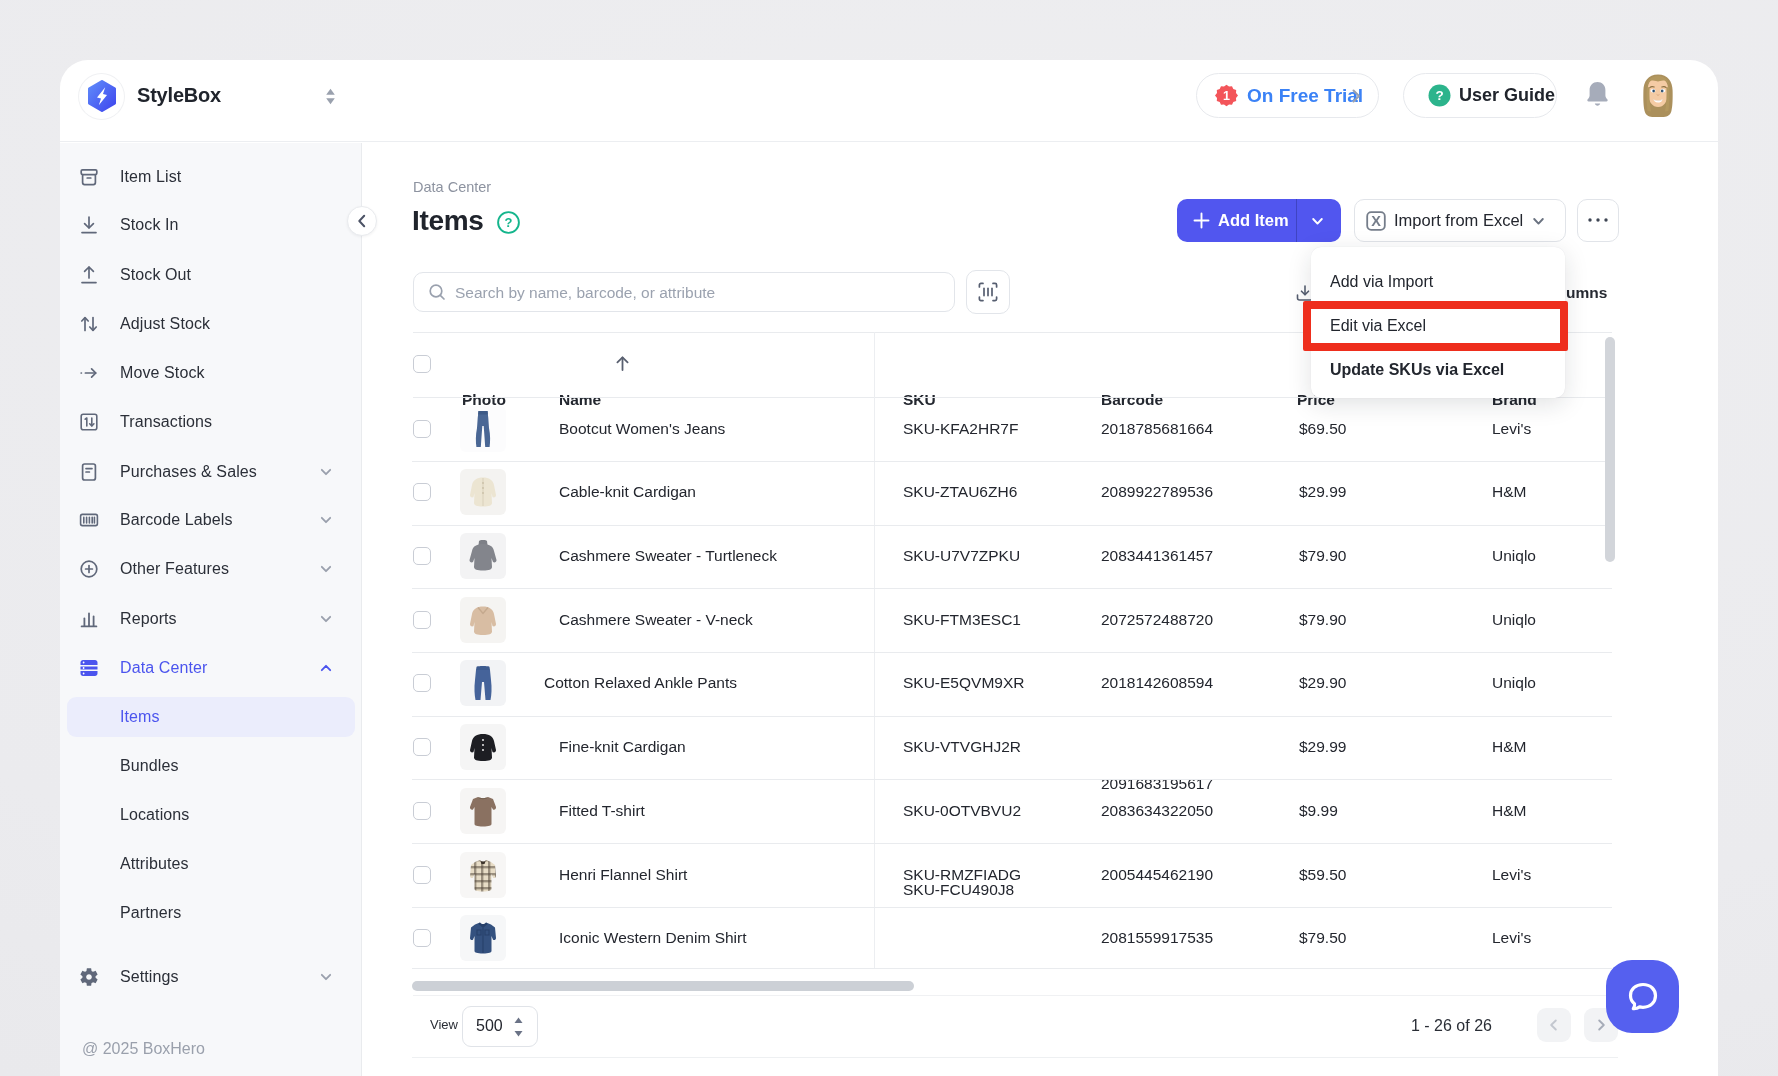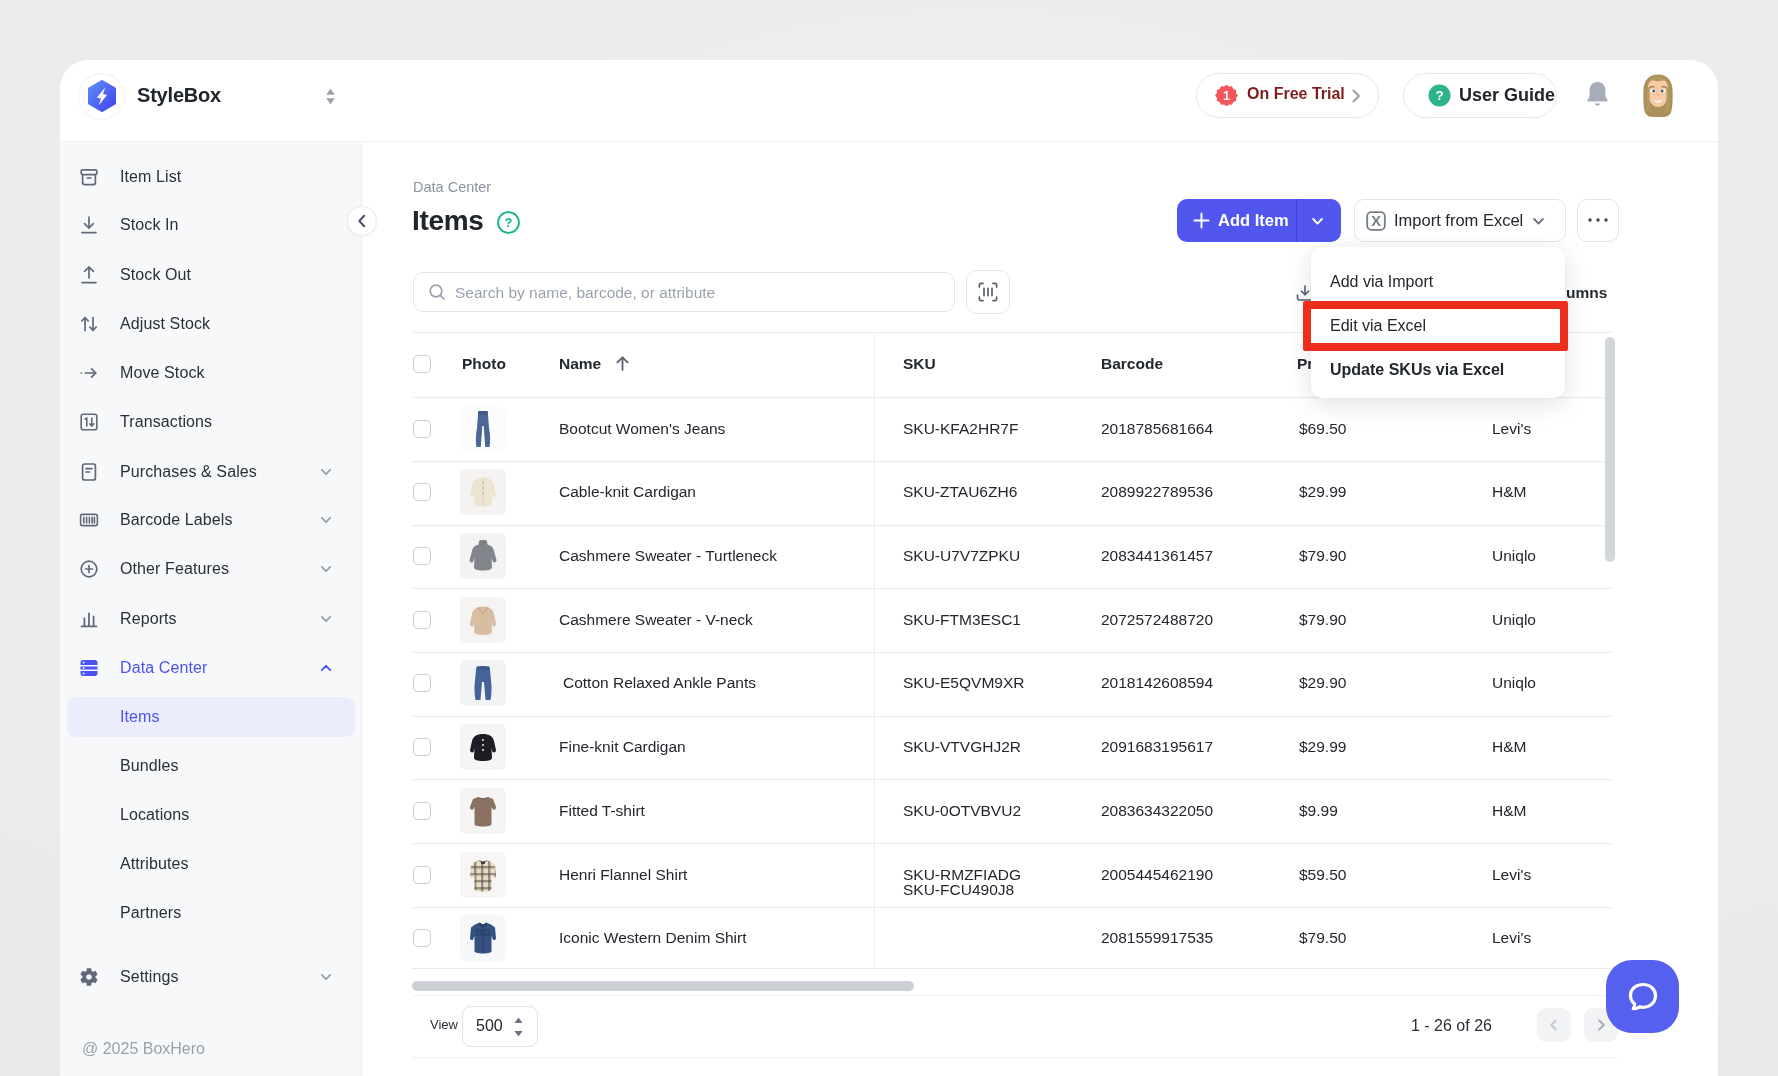--- a/index.html
+++ b/index.html
@@ -14,21 +14,21 @@
   .side { position:absolute; left:0; top:83px; width:302px; height:933px; background:#f7f8fa; border-right:1px solid #e9ebee; }
   .mi { position:absolute; left:7px; width:288px; height:40px; border-radius:9px; }
   .mi .ic { position:absolute; left:11px; top:9px; width:22px; height:22px; }
   .mi .tx { position:absolute; left:53px; top:9px; font-size:16px; font-weight:500; color:#2b2f38; line-height:22px; letter-spacing:0.1px;}
   .mi .ch { position:absolute; right:22px; top:13px; }
   
   .bc { position:absolute; left:353px; top:119px; font-size:14.5px; color:#8d93a0; }
   .title { position:absolute; left:352px; top:145px; font-size:28px; font-weight:700; color:#20242c; letter-spacing:-0.3px;}
   .btn { position:absolute; border-radius:10px; border:1px solid #e1e4e9; background:#fff; }
   
-  .th { position:absolute; font-size:15.5px; font-weight:700; color:#23272f; }
+  .th { position:absolute; font-size:15.5px; font-weight:700; color:#23272f;margin-top:36px; }
   .td { position:absolute; font-size:15.5px; color:#23262e; }
   .rowline { position:absolute; height:1px; background:#e9ebee; left:352px; width:1200px; }
   .cb { position:absolute; width:18px; height:18px; border:1.5px solid #c9cdd5; border-radius:5px; background:#fff; }
   .ph { position:absolute; width:46px; height:46px; border-radius:6px; background:#f5f5f6; overflow:hidden; }
   
   .dd { position:absolute; left:1311px; top:247px; width:254px; height:151px; background:#fff; border-radius:10px; box-shadow:0 6px 24px rgba(25,30,40,0.13), 0 0 1px rgba(25,30,40,0.12); z-index:30; }
   .redbox { position:absolute; left:1303px; top:301px; width:265px; height:50px; border:8px solid #ee2e1d; border-radius:2px; z-index:40; }
   svg { display:block; }
 </style>
 </head>
@@ -52,21 +52,21 @@
     <svg class="abs" style="left:264px;top:28px;" width="13" height="17" viewBox="0 0 13 17">
       <path d="M6.5 0.8 L10.8 6.8 H2.2 Z" fill="#9aa1ae"></path>
         <path d="M6.5 16.2 L2.2 10.2 H10.8 Z" fill="#9aa1ae"></path>
     </svg>
 
     <div class="pill" style="left:1136px;top:13px;width:183px;"></div>
     <svg class="abs" style="left:1155px;top:24px;" width="23" height="23" viewBox="0 0 23 23">
       <path d="M11.5 0.8 L14 2.6 L17 2.2 L18.3 5 L21.2 5.9 L21 9 L23 11.5 L21 14 L21.2 17.1 L18.3 18 L17 20.8 L14 20.4 L11.5 22.2 L9 20.4 L6 20.8 L4.7 18 L1.8 17.1 L2 14 L0 11.5 L2 9 L1.8 5.9 L4.7 5 L6 2.2 L9 2.6 Z" fill="#f3555a"></path>
       <text x="11.5" y="16" text-anchor="middle" font-family="Liberation Sans" font-size="12.5" font-weight="bold" fill="#fff">1</text>
     </svg>
-    <div class="abs" style="left:1187px;top:25px;font-size:16px;font-weight:600;color:#7f1d1d;">On Free Trial</div>
+    <div class="abs" style="left:1187px;top:25px;font-size:19px;font-weight:600;color:#3b82f6;">On Free Trial</div>
     <svg class="abs" style="left:1289px;top:28px;" width="14" height="16" viewBox="0 0 14 16">
       <path d="M4.5 2.5 L10 8 L4.5 13.5" fill="none" stroke="#9aa0ad" stroke-width="2" stroke-linecap="round" stroke-linejoin="round"></path>
     </svg>
 
     <div class="pill" style="left:1343px;top:13px;width:154px;"></div>
     <svg class="abs" style="left:1368px;top:24px;" width="23" height="23" viewBox="0 0 23 23">
       <circle cx="11.5" cy="11.5" r="11" fill="#2cb48c"></circle>
       <text x="11.5" y="16.3" text-anchor="middle" font-family="Liberation Sans" font-size="13.5" font-weight="bold" fill="#fff">?</text>
     </svg>
     <div class="abs" style="left:1399px;top:25px;font-size:18px;font-weight:600;color:#20242c;">User Guide</div>
@@ -392,39 +392,39 @@
   <div class="td" style="left:1432px;top:550.5px;">Uniqlo</div>
   <div class="rowline" style="top:592px;"></div>
 
   <div class="cb" style="left:353px;top:614px;"></div>
   <div class="ph" style="left:400px;top:600px;background:#f2f3f5;">
     <svg width="46" height="46" viewBox="0 0 46 46">
         <path d="M16.5 7 C16.5 5.8 29.5 5.8 29.5 7 L30 10 H16 Z" fill="#3c5a8e"></path>
         <path d="M16 10 H30 L31 20 C32 28 31.5 35 30.5 40 H25.5 L24 22 H22 L20.5 40 H15.5 C14.5 35 14 28 15 20 Z" fill="#45639a"></path>
       </svg>
   </div>
-  <div class="td" style="left:503px;top:614px;text-align:center;">Cotton Relaxed Ankle Pants</div>
+  <div class="td" style="left:484px;top:614px;text-align:center;">Cotton Relaxed Ankle Pants</div>
   <div class="td" style="left:843px;top:614px;">SKU-E5QVM9XR</div>
   <div class="td" style="left:1041px;top:614px;">2018142608594</div>
   <div class="td" style="left:1239px;top:614px;">$29.90</div>
   <div class="td" style="left:1432px;top:614px;">Uniqlo</div>
   <div class="rowline" style="top:655.5px;"></div>
 
   <div class="cb" style="left:353px;top:678px;"></div>
   <div class="ph" style="left:400px;top:664px;background:#f5f5f5;">
     <svg width="46" height="46" viewBox="0 0 46 46">
         <path d="M12 17 C13 12.5 17 10 23 10 C29 10 33 12.5 34 17 L36 26 C36.2 28 34 29 32.5 28 L31.5 24 L32 33.5 C32 36 29 37 23 37 C17 37 14 36 14 33.5 L14.5 24 L13.5 28 C12 29 9.8 28 10 26 Z" fill="#1d1e23"></path>
         <circle cx="23" cy="16" r="0.9" fill="#fff"></circle>
         <circle cx="23" cy="21" r="0.9" fill="#fff"></circle>
         <circle cx="23" cy="26" r="0.9" fill="#fff"></circle>
       </svg>
   </div>
   <div class="td" style="left:499px;top:678px;">Fine-knit Cardigan</div>
   <div class="td" style="left:843px;top:678px;">SKU-VTVGHJ2R</div>
-  <div class="td" style="left:1041px;top:678px;">2091683195617</div>
+  <div class="td" style="left:1041px;top:715px;">2091683195617</div>
   <div class="td" style="left:1239px;top:678px;">$29.99</div>
   <div class="td" style="left:1432px;top:678px;">H&amp;M</div>
   <div class="rowline" style="top:719px;"></div>
 
   <div class="cb" style="left:353px;top:741.5px;"></div>
   <div class="ph" style="left:400px;top:727.5px;background:#f6f5f4;">
     <svg width="46" height="46" viewBox="0 0 46 46">
         <path d="M18 9 C20 10.5 26 10.5 28 9 L33 11 L36 19 C36.3 21 34.5 22.3 33 21.5 L31.5 19 L31.5 36 C31.5 37.5 29 38.5 23 38.5 C17 38.5 14.5 37.5 14.5 36 L14.5 19 L13 21.5 C11.5 22.3 9.7 21 10 19 L13 11 Z" fill="#8a7161"></path>
         <path d="M18 9 C20 10.5 26 10.5 28 9 C27 12 19 12 18 9 Z" fill="#74604f"></path>
       </svg>

